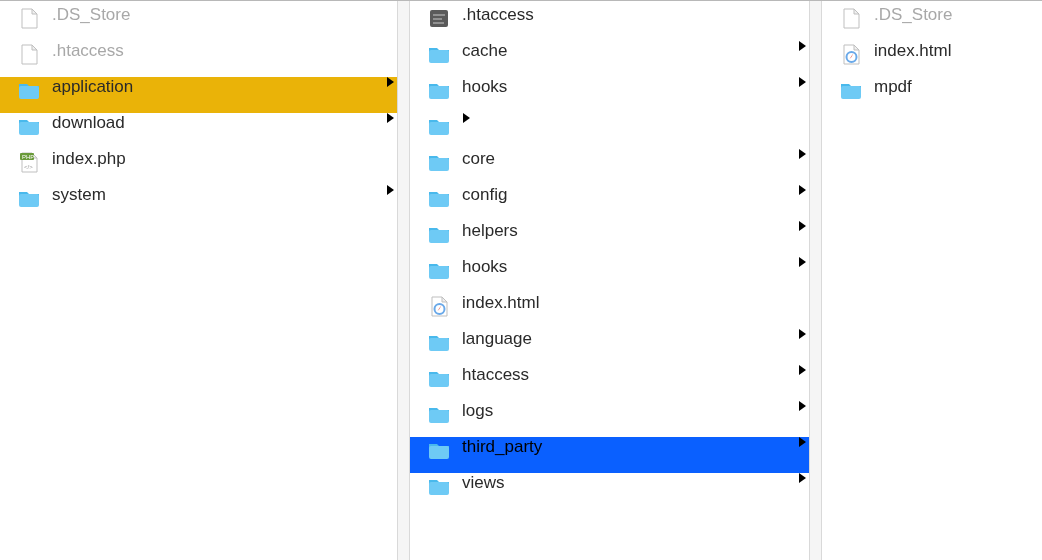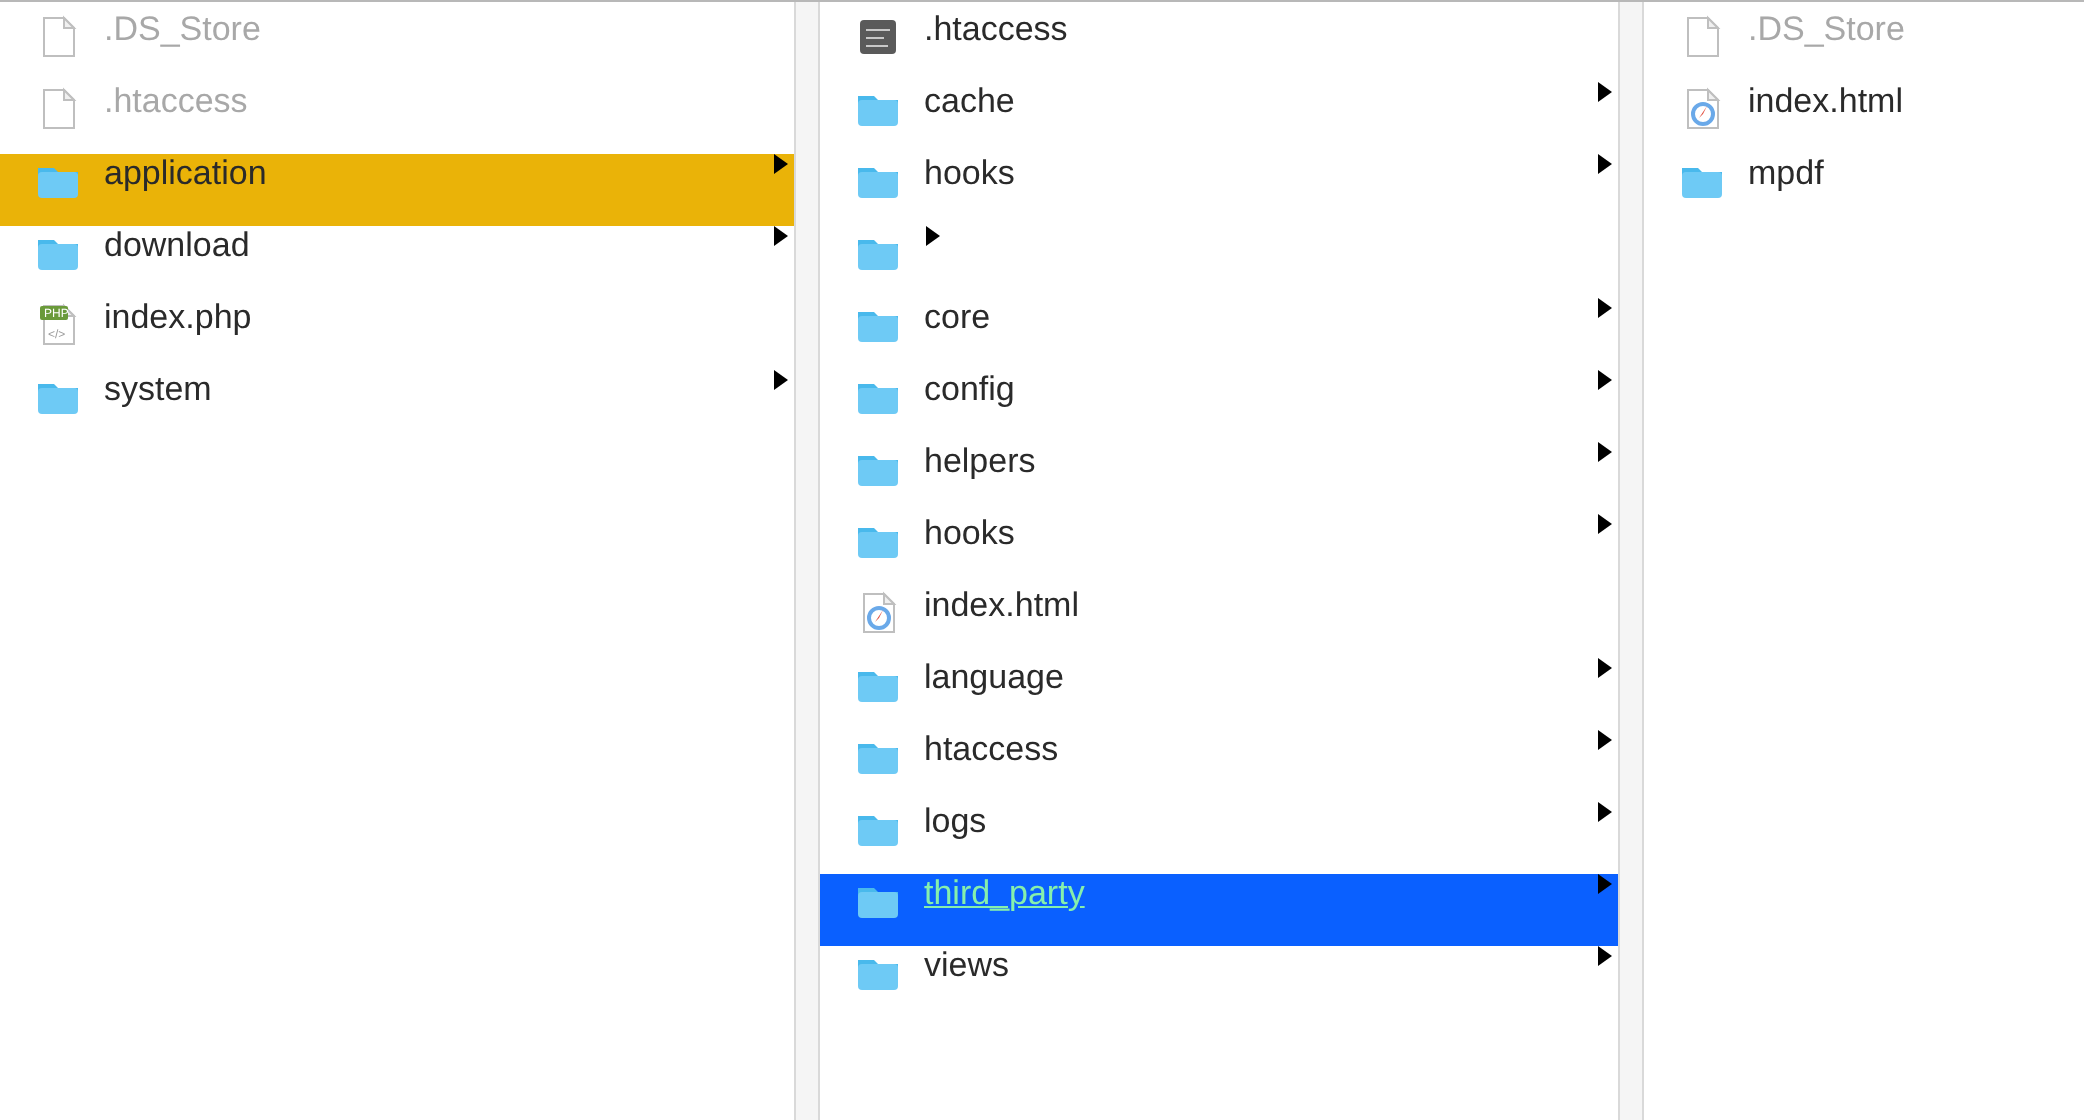--- a/index.html
+++ b/index.html
@@ -9,21 +9,21 @@
   .col2{flex:0 0 412px;}
   .col3{flex:1 1 auto;}
   .sep{position:absolute;top:0;right:0;height:100%;width:11px;border-left:1px solid #d9d9d9;border-right:1px solid #d9d9d9;background:linear-gradient(#f5f5f5,#f5f5f5);}
   .row{display:flex;align-items:flex-start;height:36px;padding:0 8px 0 16px;box-sizing:border-box;cursor:default;user-select:none;}
   .row .icon{width:26px;height:26px;flex:0 0 26px;display:flex;align-items:center;justify-content:center;margin-right:10px;}
   .row .label{flex:1 1 auto;white-space:nowrap;overflow:hidden;text-overflow:ellipsis;}
   .row .arrow{flex:0 0 10px;width:10px;display:flex;align-items:center;justify-content:center;margin-right:6px;}
   
   .row.sel-grey{background:#eab308;}
   
-  .row.sel-blue{background:#0a60ff;color:#86efac;text-decoration:underline;}
+  .row.sel-blue{background:#0a60ff;color:#000000;}
   
   .row.dim{color:#a8a8a8;}
   
   svg{display:block;}
   .folder-body{fill:#6ecaf5;}
   .folder-tab{fill:#49b9ec;}
   .file-page{fill:#fff;stroke:#bfbfbf;stroke-width:1;}
   .file-corner{fill:#f0f0f0;stroke:#bfbfbf;stroke-width:1;}
   .php-badge{fill:#6a9a3a;}
   .php-badge-text{font:6px sans-serif;fill:#fff;}

